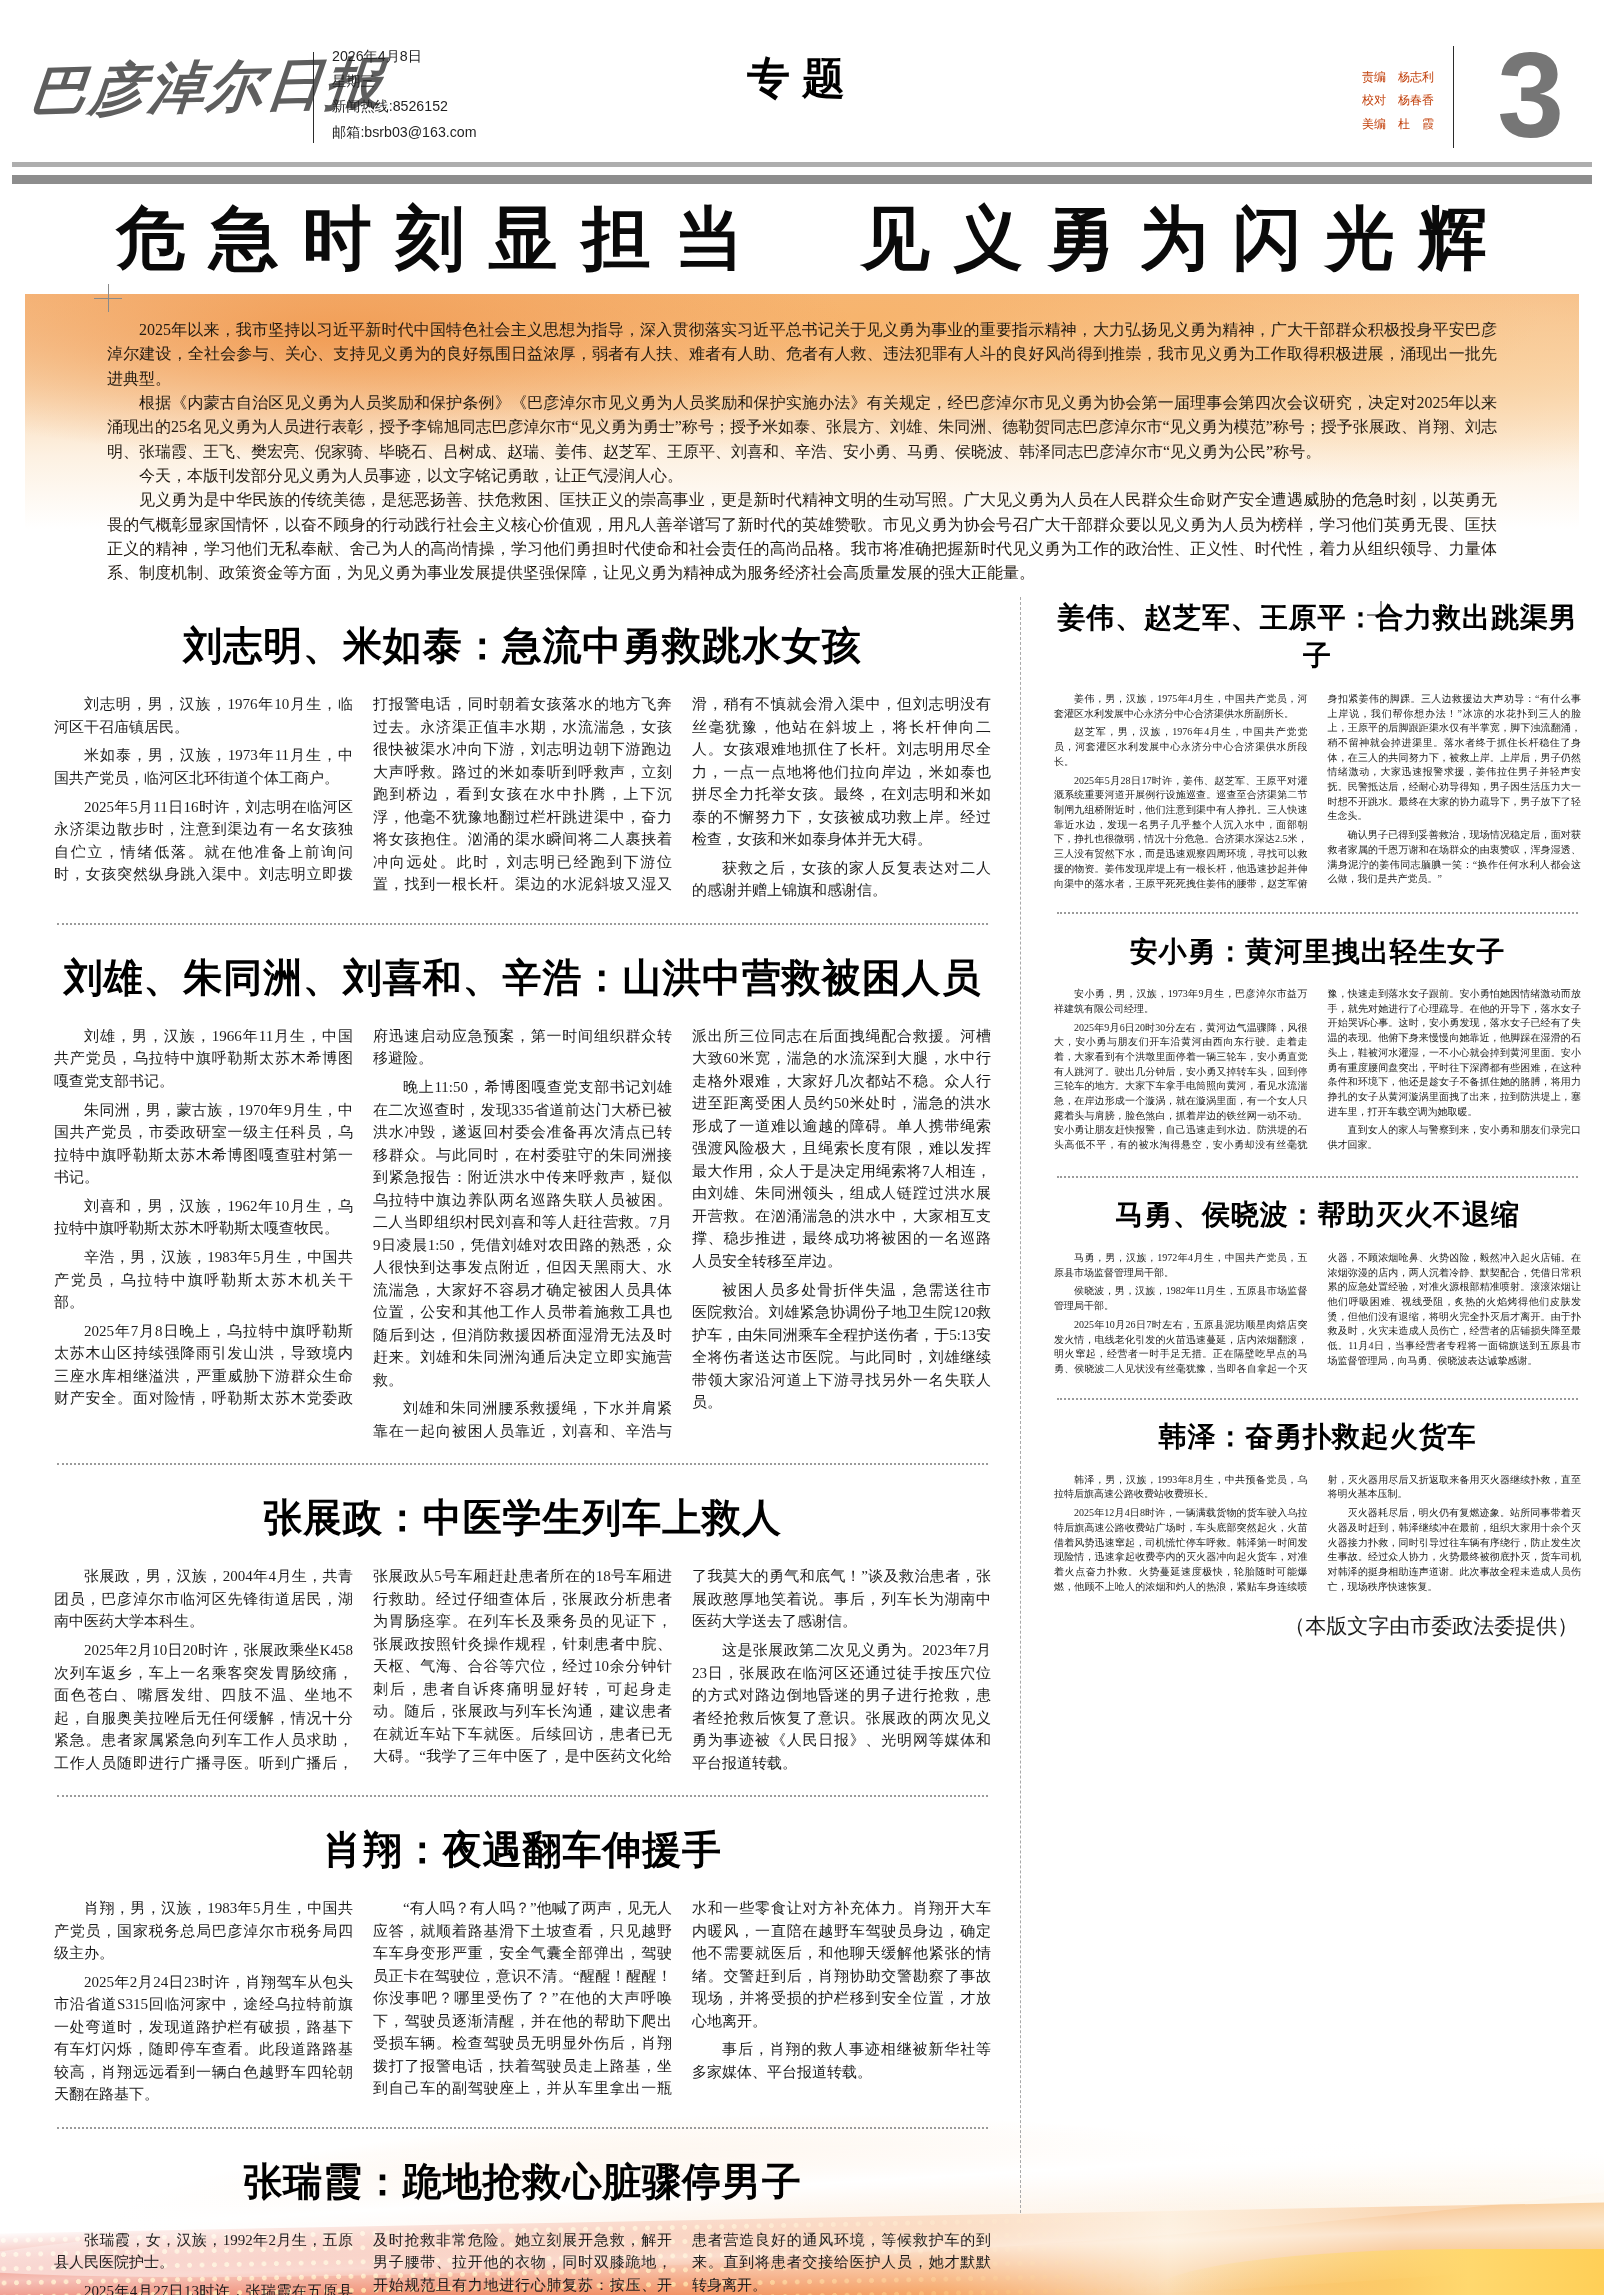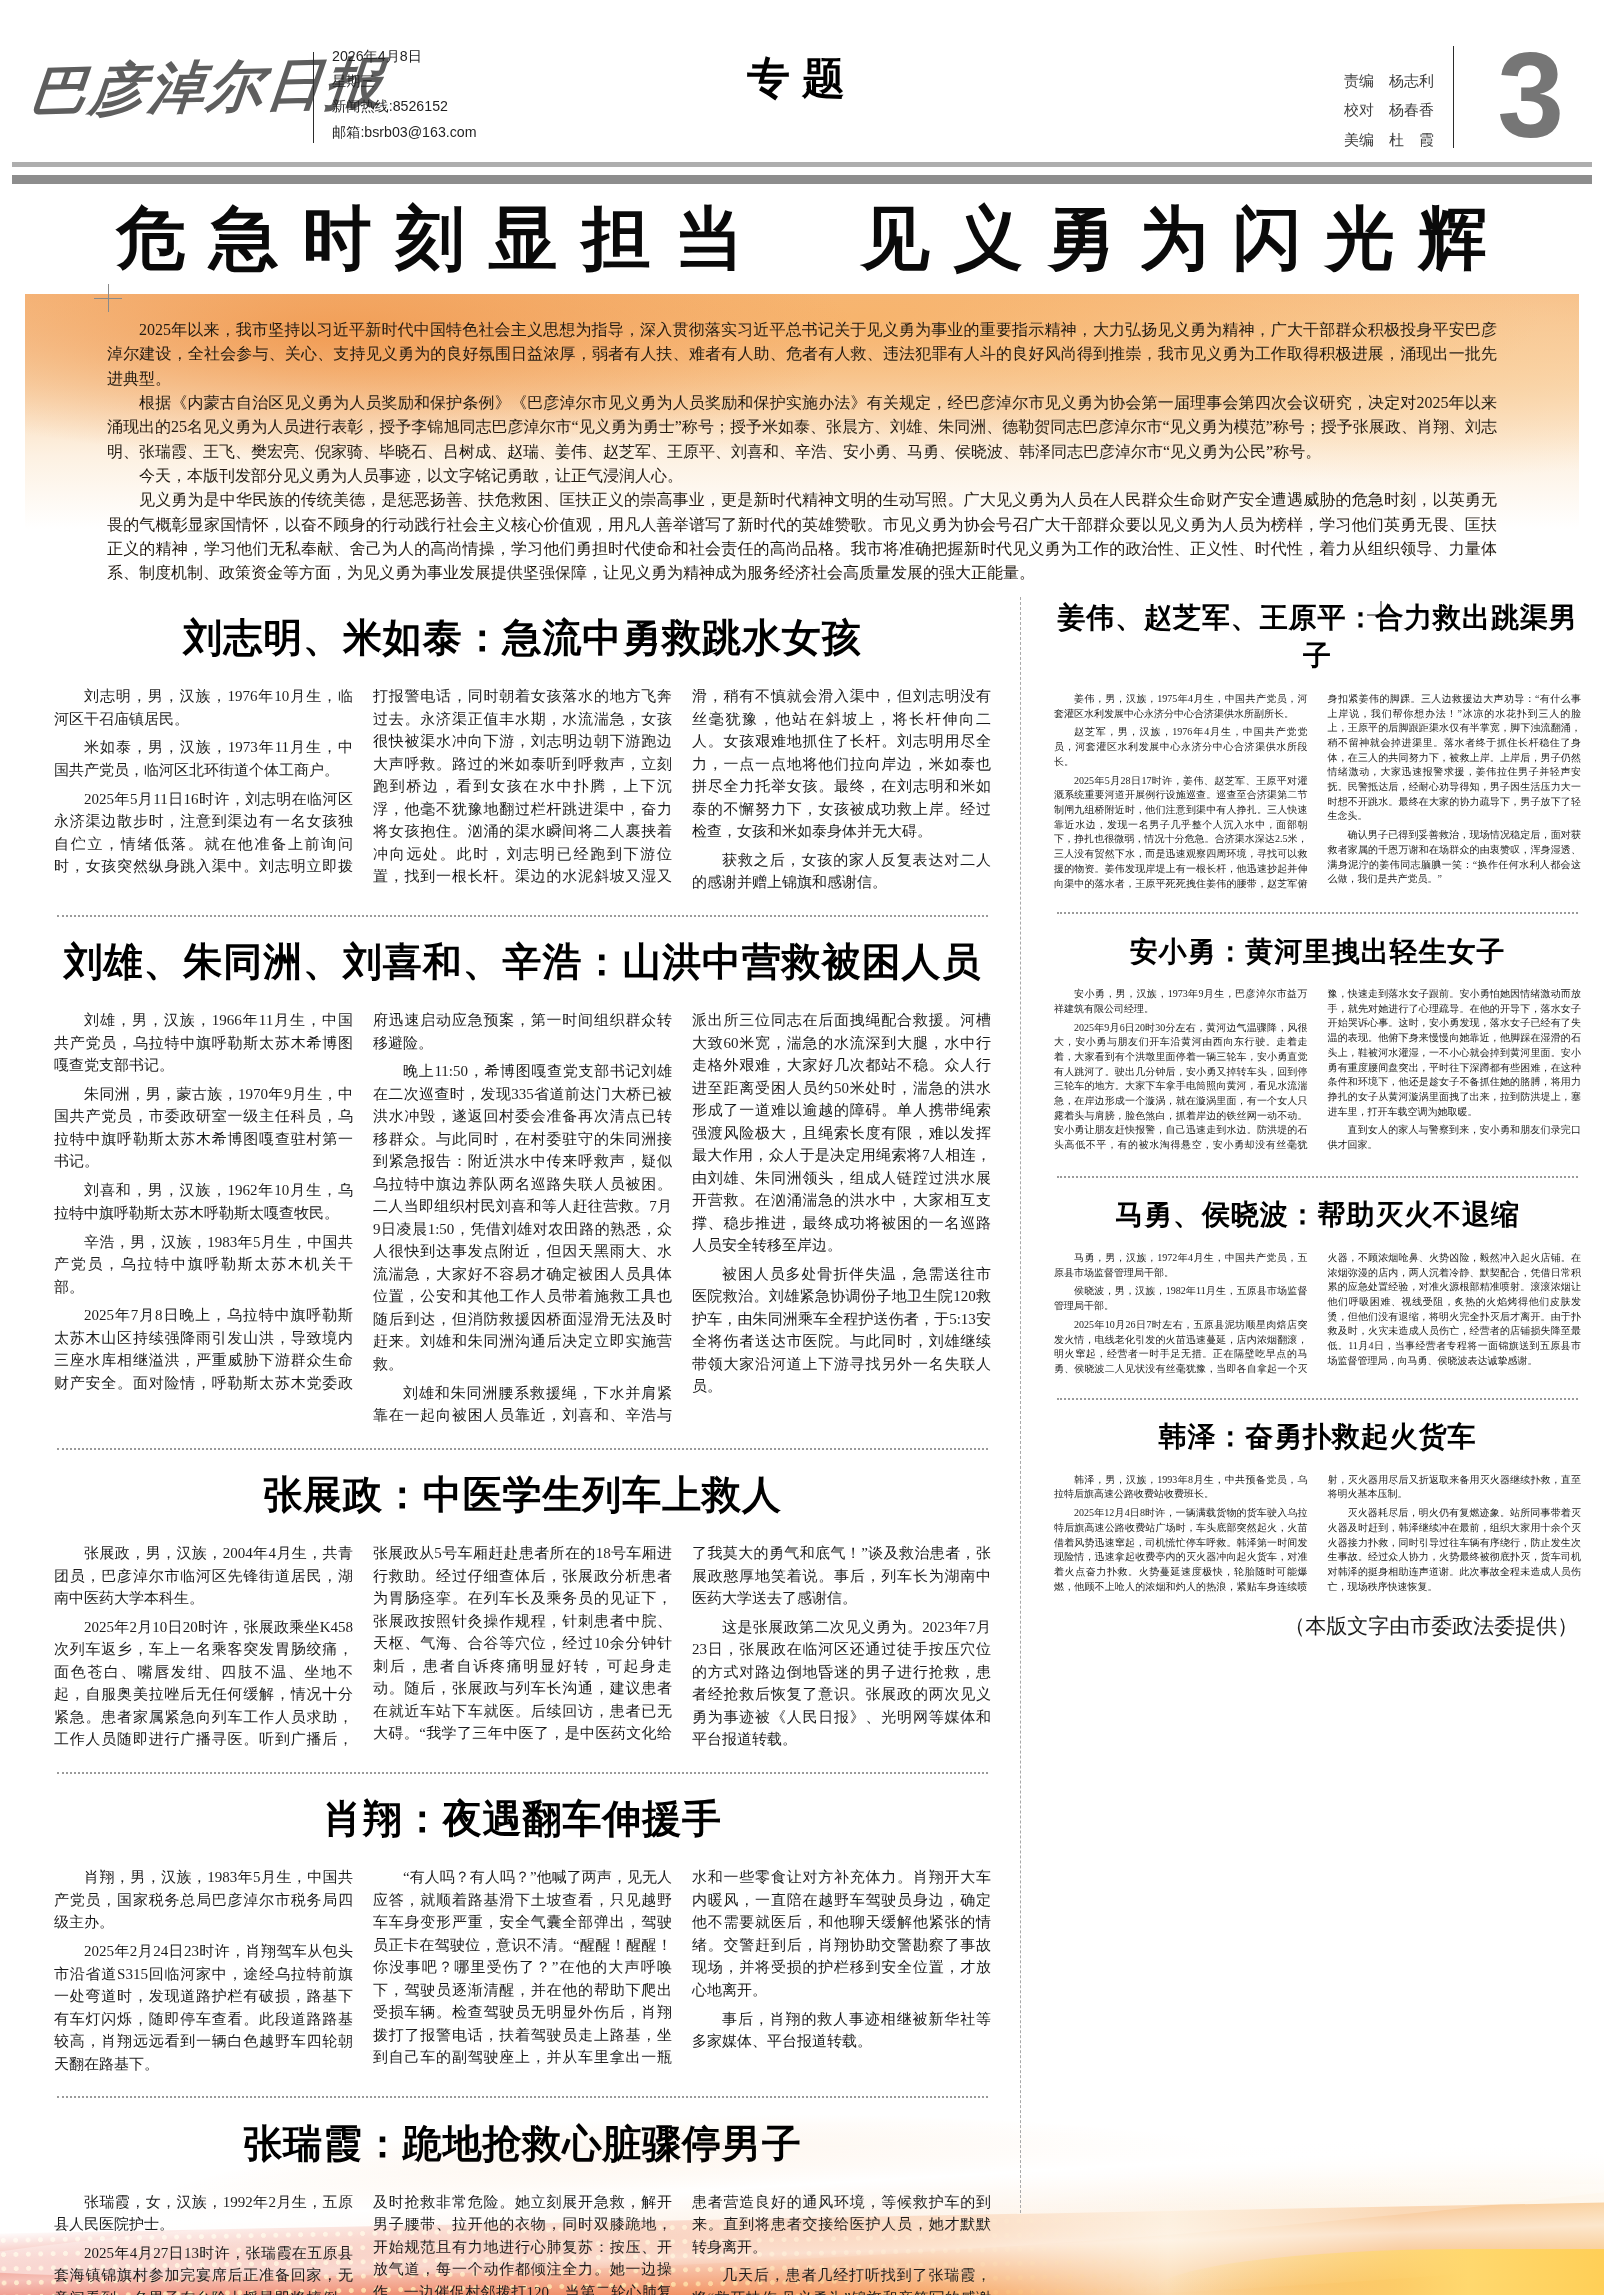--- a/index.html
+++ b/index.html
@@ -10,21 +10,21 @@
   .masthead{position:absolute;left:3.7px;top:8.3px;font-size:56px;font-weight:bold;font-style:italic;
             color:#5e5e5e;letter-spacing:2.8px;transform:skewX(-7deg) rotate(-1.5deg);white-space:nowrap;
             font-family:"DejaVu Serif",serif;}
   .vline{position:absolute;width:1.4px;background:#2b2b2b;}
   .vline1{left:286px;top:10px;height:91px;}
   .vline2{right:123px;top:3.7px;height:102px;}
   .dateblock{position:absolute;left:305px;top:1.8px;font-size:14.2px;line-height:1.78;color:#1f1f1f;
              font-family:"Liberation Sans","DejaVu Sans",sans-serif;}
   .section-title{position:absolute;left:50%;top:8.3px;transform:translateX(-50%);font-size:43px;
                  font-weight:900;letter-spacing:12px;color:#000;font-family:Liberation Serif, serif;}
-  .editors{position:absolute;right:143px;top:24px;font-size:15px;line-height:1.95;color:#404040;
+  .editors{position:absolute;right:143px;top:24px;font-size:12px;line-height:1.95;color:#c2410c;
            text-align:right;font-family:"Liberation Sans","DejaVu Sans",sans-serif;white-space:nowrap;}
   .pagenum{position:absolute;right:13px;top:-15.6px;font-size:120px;font-weight:bold;color:#767676;
            font-family:"Liberation Sans","DejaVu Sans",sans-serif;}
   .rule-light{position:absolute;top:162px;left:12px;right:12px;height:4.6px;background:#aeaeae;}
   .rule-dark{position:absolute;top:175px;left:12px;right:12px;height:9.2px;background:#8d8d8d;}
   
   .headline{position:absolute;top:193px;left:0;width:100%;margin:0;text-align:center;font-size:69px;
             font-weight:900;letter-spacing:24px;color:#0a0a0a;font-family:"DejaVu Serif",serif;
             white-space:nowrap;text-indent:24px;}
   
@@ -39,21 +39,21 @@
   .mark{position:absolute;width:27.5px;height:27.5px;}
   .mark::before{content:"";position:absolute;left:0;right:0;top:50%;height:1.4px;background:#8a8a8a;}
   .mark::after{content:"";position:absolute;top:0;bottom:0;left:50%;width:1.4px;background:#8a8a8a;}
   .mark-tl{left:69px;top:-10px;}
   .mark-br{right:185px;bottom:-40px;}
   
   .col-left{position:absolute;left:54px;top:593px;width:937px;z-index:2;}
   .col-right{position:absolute;left:1054px;top:593px;width:527px;z-index:2;}
   .v-divider{position:absolute;left:1020px;top:597px;height:1616px;border-left:1.4px dashed #a9a9a9;z-index:2;}
   article{display:block;}
-  .a-title{margin:18px 0 20px;text-align:center;font-weight:900;color:#000;
+  .a-title{margin:26px 0 20px;text-align:center;font-weight:900;color:#000;
            font-family:"DejaVu Serif",serif;letter-spacing:0.9px;}
   .col-left .a-title{font-size:39px;}
   .col-right .a-title{font-size:28px;margin:6.4px 0 16.5px;}
   .a-body{column-gap:20px;}
   .col-left .a-body{column-count:3;font-size:15px;line-height:1.5;}
   .col-right .a-body{column-count:2;font-size:10px;line-height:1.47;}
   .a-body p{margin:0 0 0.42em;text-indent:2em;text-align:justify;color:#1c1c1c;}
   .sep{border:none;border-top:2.3px dotted #9a9a9a;margin:21px 2.8px 18.4px;}
   .credit{margin:15.6px 2.8px 0;font-size:21px;text-align:right;color:#1c1c1c;}
   

